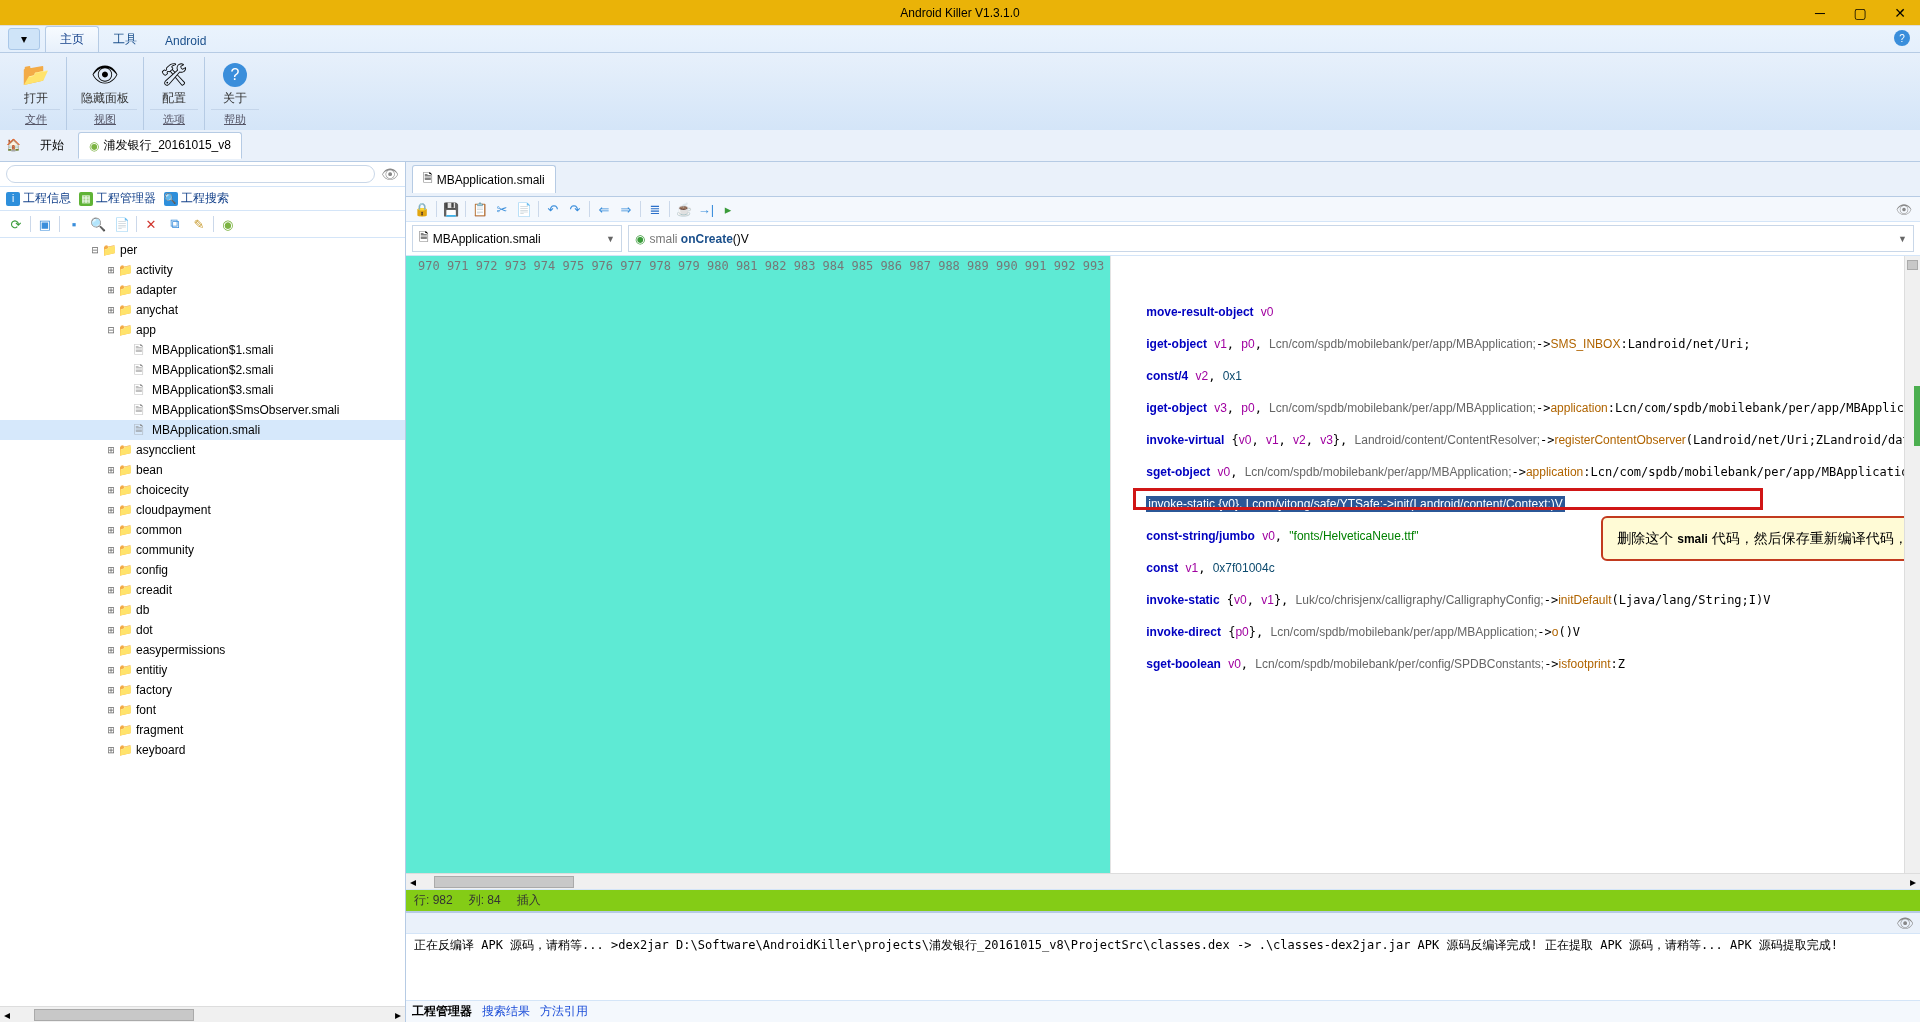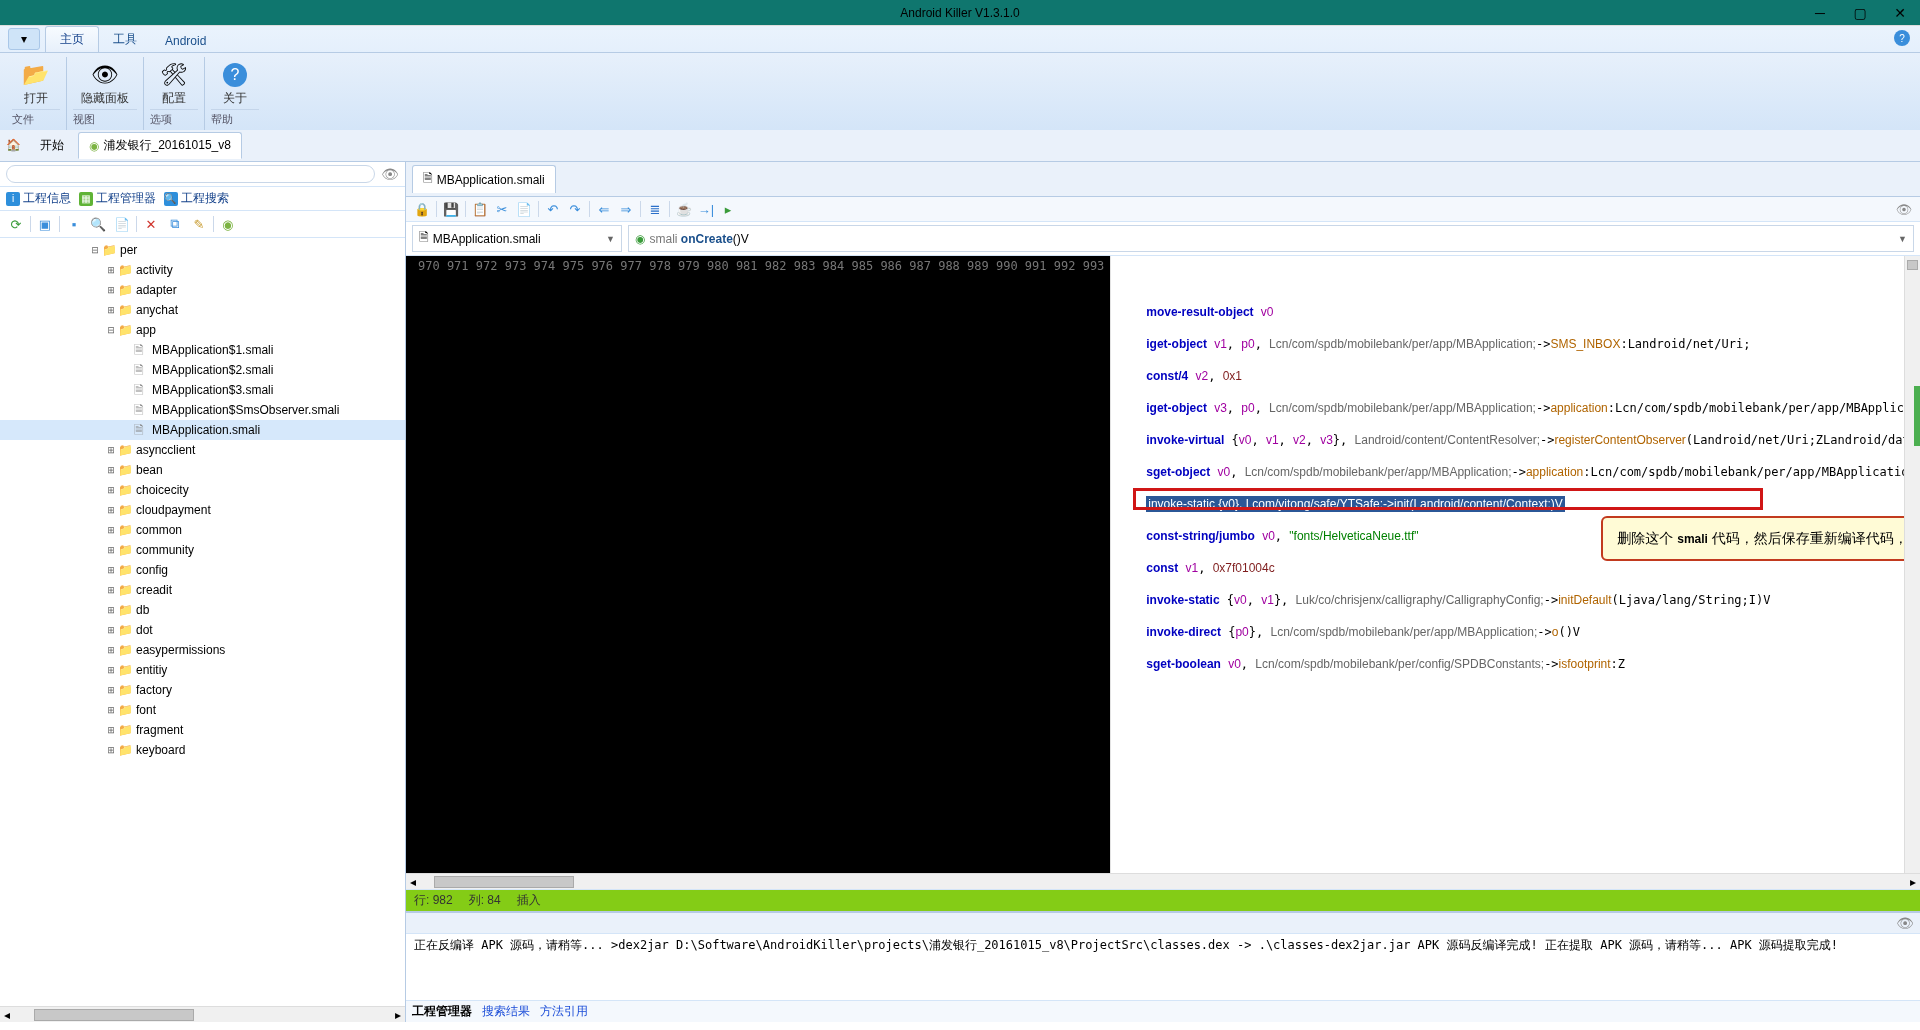--- a/index.html
+++ b/index.html
@@ -1,33 +1,33 @@
 <!DOCTYPE html>
 <html><head>
 <meta charset="utf-8">
 <style>
 * { margin: 0; padding: 0; box-sizing: border-box; font-family: "Microsoft YaHei", Tahoma, sans-serif; font-size: 12px; }
 body { background: #fff; overflow: hidden; }
-.titlebar { height: 26px; background: #0f766e; display: flex; align-items: center; justify-content: center; position: relative; border-bottom: 1px solid #ddd; }
+.titlebar { height: 26px; background: #eab308; display: flex; align-items: center; justify-content: center; position: relative; border-bottom: 1px solid #ddd; }
 .titlebar-text { font-size: 12px; }
 .titlebar-controls { position: absolute; right: 0; top: 0; display: flex; height: 100%; }
 .titlebar-btn { width: 40px; display: flex; align-items: center; justify-content: center; font-size: 14px; cursor: pointer; }
 .ribbon-wrap { background: linear-gradient(#eaf3fd, #d4e5f8); }
 .ribbon-tabs { display: flex; align-items: flex-end; height: 26px; padding-left: 45px; position: relative; }
 .ribbon-appicon { position: absolute; left: 8px; top: 2px; width: 32px; height: 22px; background: #cfe4f8; border: 1px solid #a9c7e8; border-radius: 3px; display:flex; align-items:center; justify-content:center; }
 .ribbon-tab { padding: 4px 14px; cursor: pointer; color: #1a4f8b; }
 .ribbon-tab.active { background: #fff; border: 1px solid #b6cbe4; border-bottom: none; border-radius: 3px 3px 0 0; color: #15428b; font-weight: normal; background: linear-gradient(#f7fbff,#e7f0fb); }
 .ribbon-help { position: absolute; right: 10px; top: 4px; width: 16px; height: 16px; background: #3a8edb; color: #fff; border-radius: 50%; font-size: 10px; display: flex; align-items: center; justify-content: center; }
 .ribbon-body { display: flex; padding: 4px 6px 0 6px; background: linear-gradient(#e7f0fb,#d4e5f8); border-top: 1px solid #b6cbe4; }
 .ribbon-group { display: flex; flex-direction: column; align-items: center; padding: 0 6px; border-right: 1px solid #b6cbe4; }
 .ribbon-group:last-child { border-right: none; }
 .ribbon-btn { display: flex; flex-direction: column; align-items: center; padding: 2px 8px; cursor: pointer; min-width: 44px; }
 .ribbon-btn-icon { width: 32px; height: 32px; display: flex; align-items: center; justify-content: center; font-size: 22px; }
 .ribbon-btn-label { font-size: 12px; color: #333; line-height: 1.2; text-align: center; }
-.ribbon-group-label { font-size: 11px; color: #556; padding: 2px 0 3px 0; border-top: 1px solid #c4d5ea; width: 100%; text-align: left; margin-top: 2px; }
+.ribbon-group-label { font-size: 11px; color: #556; padding: 2px 0 3px 0; border-top: 1px solid #c4d5ea; width: 100%; text-align: center; margin-top: 2px; text-decoration: underline; }
 .doctabs { display: flex; align-items: center; background: #eaf1fa; border-bottom: 1px solid #b6cbe4; padding: 2px 6px; }
 .home-icon { width: 16px; height: 16px; margin-right: 4px; color: #1e6dc2; }
 .doctab { padding: 4px 10px; margin-left: 4px; cursor: pointer; display: flex; align-items: center; gap: 4px; }
 .doctab.active { background: #fff; border: 1px solid #b6cbe4; border-bottom: 1px solid #fff; border-radius: 3px 3px 0 0; }
 .main { display: flex; height: calc(100vh - 170px); }
 .left-panel { width: 406px; border-right: 1px solid #b6cbe4; display: flex; flex-direction: column; background: #fff; }
 .left-search-row { display: flex; padding: 3px 6px; border-bottom: 1px solid #d4e5f8; align-items: center; }
 .left-search { flex: 1; border: 1px solid #c9d7e8; border-radius: 10px; height: 18px; padding: 0 8px; background: #fff; }
 .filter-eye { margin-left: 6px; color: #888; font-size: 14px; }
 .left-tabs { display: flex; padding: 3px 6px; gap: 8px; border-bottom: 1px solid #d4e5f8; }
@@ -55,28 +55,28 @@
 .editor-toolbar { display: flex; padding: 2px 6px; gap: 2px; align-items: center; border-bottom: 1px solid #d4e5f8; background: #f4f8fd; }
 .et-btn { width: 20px; height: 20px; display: flex; align-items: center; justify-content: center; cursor: pointer; color: #3a8edb; font-size: 13px; }
 .et-sep { width: 1px; height: 16px; background: #cbd8ea; margin: 0 2px; }
 .et-eye { margin-left: auto; color: #888; }
 .editor-dropdowns { display: flex; padding: 3px 6px; gap: 6px; border-bottom: 1px solid #d4e5f8; }
 .ed-drop { border: 1px solid #c9d7e8; padding: 2px 6px; display: flex; align-items: center; gap: 4px; background: #fff; }
 .ed-drop.first { width: 210px; }
 .ed-drop.second { flex: 1; }
 .drop-caret { margin-left: auto; color: #666; font-size: 9px; }
 .code-area { flex: 1; display: flex; overflow: hidden; position: relative; }
-.gutter { background: #000000; border-right: 1px solid #e3e3e3; color: #777; text-align: right; padding: 2px 6px 2px 12px; font-family: Consolas, monospace; font-size: 12px; line-height: 16px; }
+.gutter { background: #5eead4; border-right: 1px solid #e3e3e3; color: #777; text-align: right; padding: 2px 6px 2px 12px; font-family: Consolas, monospace; font-size: 12px; line-height: 16px; }
 .code { flex: 1; overflow: auto; padding: 2px 6px; font-family: Consolas, monospace; font-size: 12px; line-height: 16px; white-space: pre; position: relative; margin-top: 46px; }
 .kw { color: #0000c0; font-weight: bold; }
 .reg { color: #a000a0; }
 .ref { color: #666; }
 .fld { color: #b06400; }
 .str { color: #008000; }
-.num { color: #7f1d1d; }
+.num { color: #0c4a6e; }
 .hl-line { background: #2b5797; color: #fff; display: inline-block; padding: 0 2px; }
 .hl-box { border: 3px solid #d01616; position: absolute; pointer-events: none; }
 .note-box { position: absolute; background: #fffbd6; border: 2px solid #c23a1e; border-radius: 6px; padding: 10px 14px; font-size: 14px; line-height: 1.5; }
 .code-hscroll { height: 16px; background: #f0f0f0; border-top: 1px solid #ddd; display: flex; align-items: center; }
 .code-hscroll-thumb { height: 12px; background: #c8c8c8; border: 1px solid #aaa; margin-left: 14px; width: 140px; }
 .statusbar { display: flex; padding: 2px 8px; gap: 16px; color: #333; background: #84cc16; border-top: 1px solid #d4e5f8; }
 .output-wrap { border-top: 2px solid #b6cbe4; display: flex; flex-direction: column; }
 .output-toolbar { display: flex; justify-content: flex-end; padding: 2px 6px; background: #eaf1fa; border-bottom: 1px solid #d4e5f8; }
 .output { font-family: Consolas, monospace; font-size: 12px; padding: 4px 8px; line-height: 15px; height: 66px; overflow: hidden; background: #fff; }
 .output-tabs { display: flex; padding: 2px 6px; gap: 10px; background: #f4f8fd; border-top: 1px solid #d4e5f8; }

